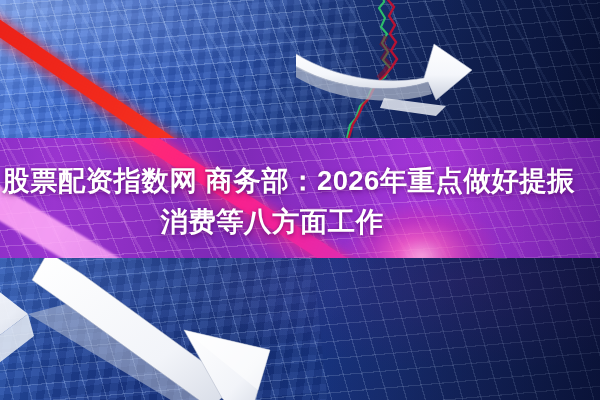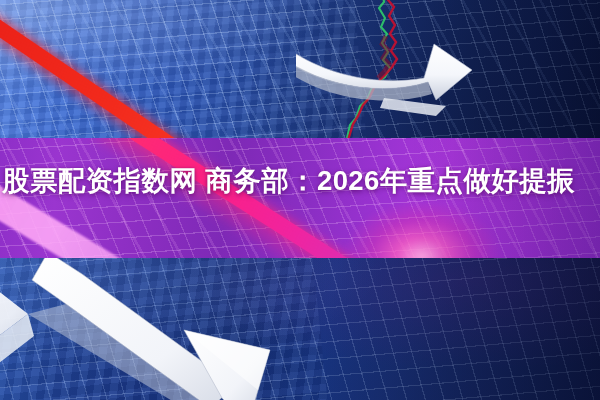--- a/index.html
+++ b/index.html
@@ -316,15 +316,16 @@
 
       <path d="M-40 70 L22 28 L58 56 L-6 104 Z" fill="url(#adg)" opacity=".95"></path>
       <path d="M-40 104 L-6 104 L58 56 L64 78 L-16 140 L-40 140 Z" fill="#e9edf4" opacity=".85"></path>
       <path d="M58 56 L96 46 L240 150 L214 150 Z" fill="#c7cddb" opacity=".5"></path>
     </svg>
 
   </div>
 
   <div id="headline">
     <span id="line1" class="ln">股票配资指数网 商务部：2026年重点做好提振</span>
+    <span id="line2" class="ln">消费等八方面工作</span>
   </div>
 
 </div>
 
 </body></html>

